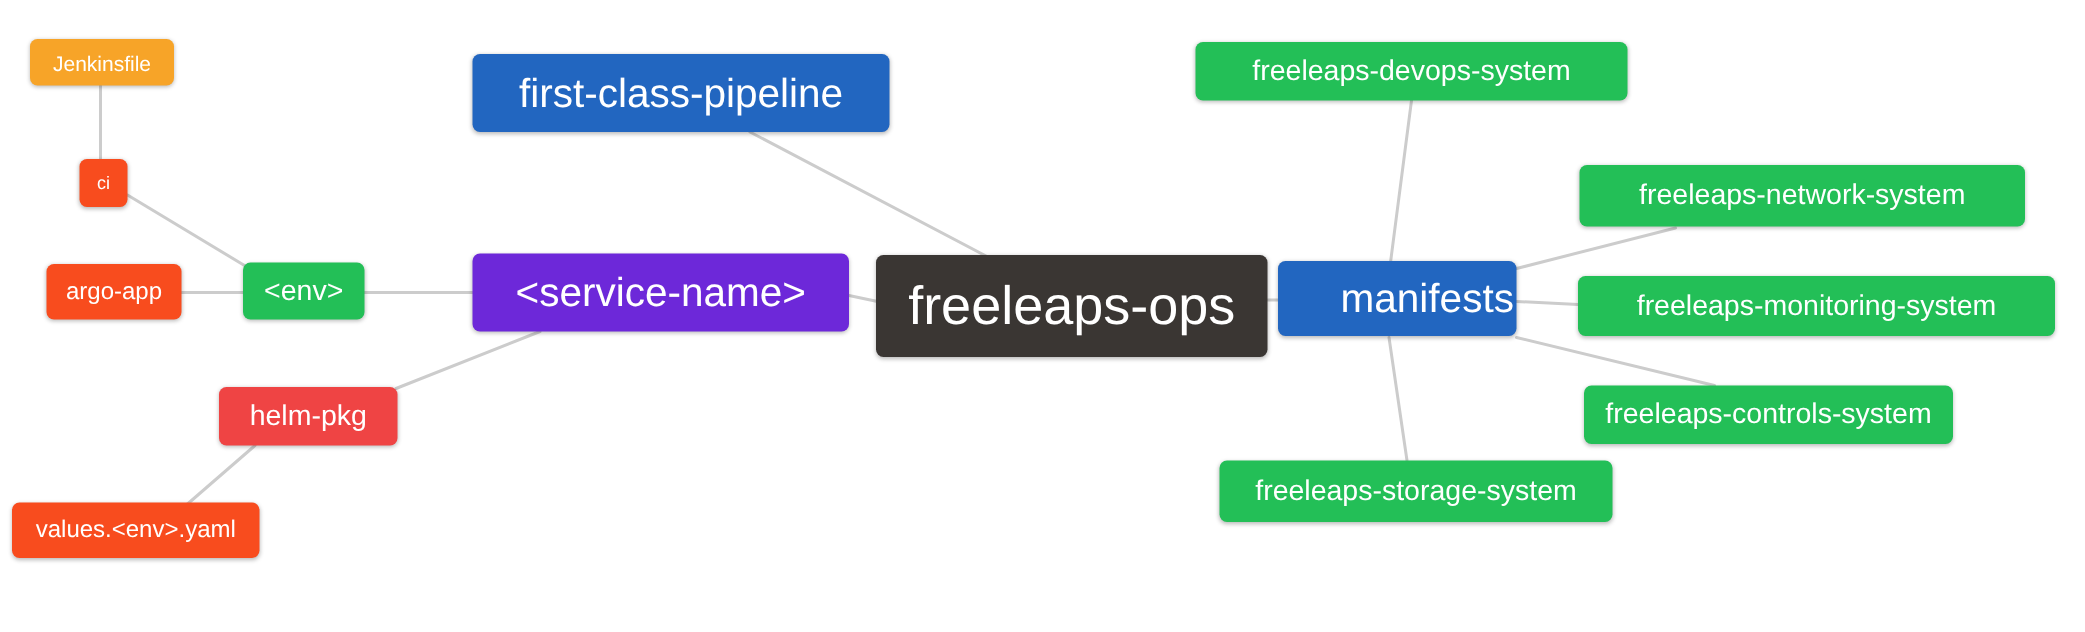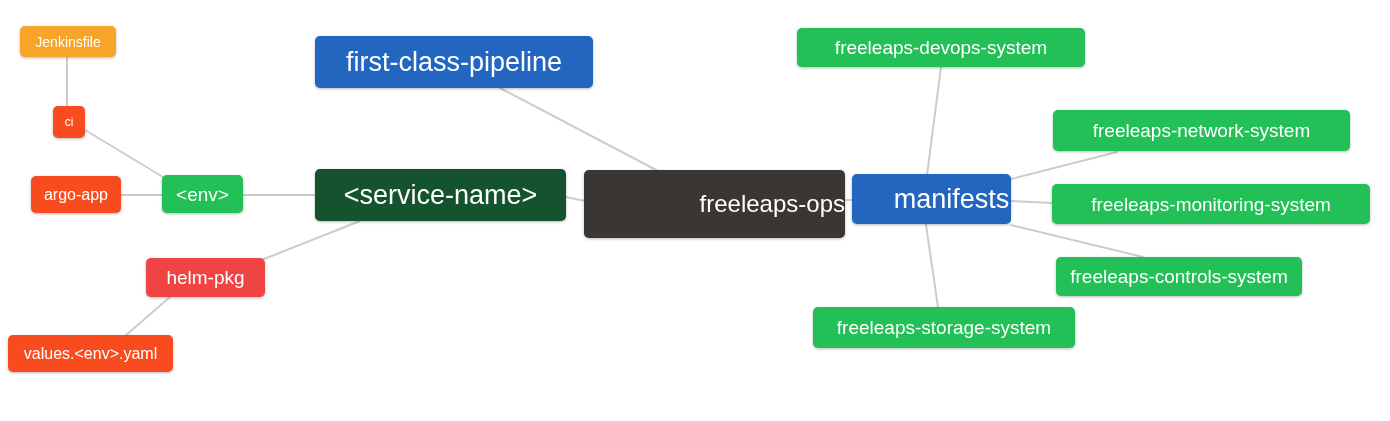--- a/index.html
+++ b/index.html
@@ -46,27 +46,27 @@
       <line x1="360" y1="221" x2="264" y2="259" stroke="#cccccc" stroke-width="2" stroke-linecap="round"></line>
       <line x1="170" y1="297" x2="125" y2="336" stroke="#cccccc" stroke-width="2" stroke-linecap="round"></line>
       <line x1="845" y1="200" x2="853" y2="200" stroke="#cccccc" stroke-width="2" stroke-linecap="round"></line>
       <line x1="927" y1="175" x2="941" y2="67" stroke="#cccccc" stroke-width="2" stroke-linecap="round"></line>
       <line x1="1011" y1="179" x2="1117" y2="152" stroke="#cccccc" stroke-width="2" stroke-linecap="round"></line>
       <line x1="1011" y1="201" x2="1052" y2="203" stroke="#cccccc" stroke-width="2" stroke-linecap="round"></line>
       <line x1="1011" y1="225" x2="1143" y2="257" stroke="#cccccc" stroke-width="2" stroke-linecap="round"></line>
       <line x1="926" y1="225" x2="938" y2="307" stroke="#cccccc" stroke-width="2" stroke-linecap="round"></line>
     </svg>
 
-<div class="node" style="left: 584px; top: 170px; width: 261px; height: 68px; font-size: 24px; background: rgb(58, 54, 51); color: rgb(255, 255, 255); justify-content: flex-end;">
+<div class="node" style="left: 584px; top: 170px; width: 261px; height: 68px; font-size: 36px; background: rgb(58, 54, 51); color: rgb(255, 255, 255);">
       <span>freeleaps-ops</span>
     </div>
     <div class="node" style="left: 315px; top: 36px; width: 278px; height: 52px; font-size: 27px; background: rgb(34, 102, 192); color: rgb(255, 255, 255);">
       <span>first-class-pipeline</span>
     </div>
-    <div class="node" style="left: 315px; top: 169px; width: 251px; height: 52px; font-size: 27px; background: #14532d; color: rgb(255, 255, 255); justify-content: center;">
+    <div class="node" style="left: 315px; top: 169px; width: 251px; height: 52px; font-size: 27px; background: #6d28d9; color: rgb(255, 255, 255); justify-content: center;">
       <span>&lt;service-name&gt;</span>
     </div>
     <div class="node" style="left: 852px; top: 174px; width: 159px; height: 50px; font-size: 27px; background: rgb(34, 102, 192); color: rgb(255, 255, 255); padding-left: 40px;">
       <span>manifests</span>
     </div>
     <div class="node" style="left: 162px; top: 175px; width: 81px; height: 38px; font-size: 19px; background: rgb(35, 191, 87); color: rgb(255, 255, 255); align-items: center;">
       <span>&lt;env&gt;</span>
     </div>
     <div class="node" style="left: 146px; top: 258px; width: 119px; height: 39px; font-size: 19px; background: #ef4444; color: rgb(255, 255, 255);">
       <span>helm-pkg</span>

